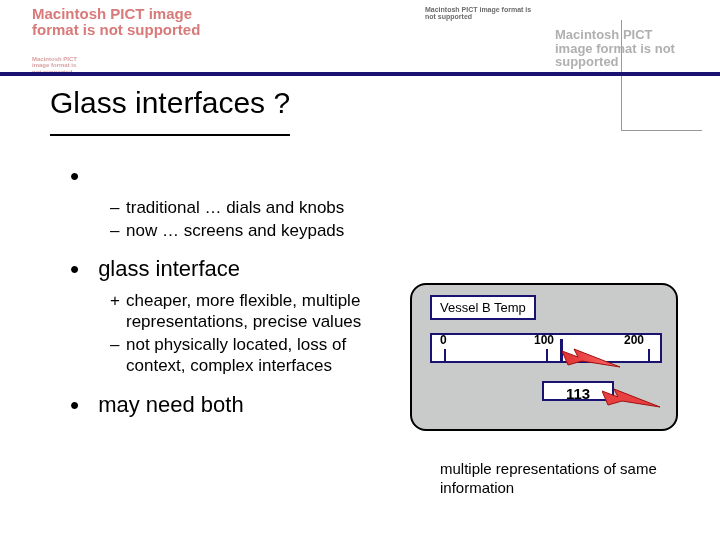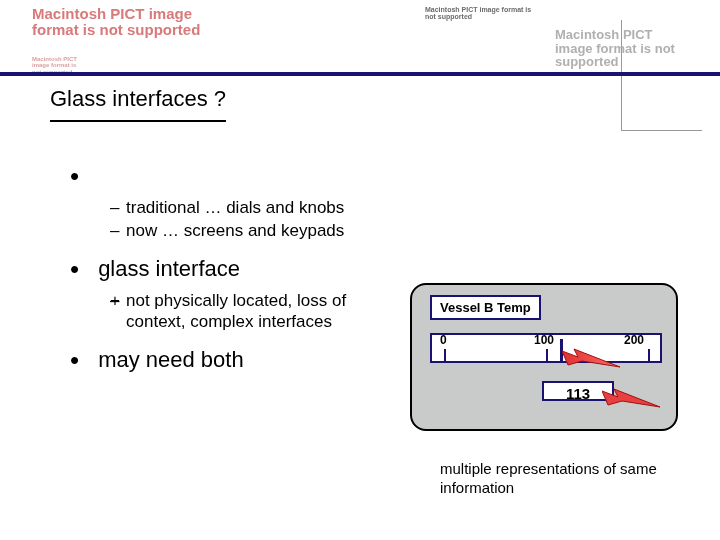--- a/index.html
+++ b/index.html
@@ -49,23 +49,23 @@
     position: absolute;
     top: 72px;
     left: 0;
     right: 0;
     border-top: 4px solid #1a1270;
   }
   .title {
     position: absolute;
     top: 86px;
     left: 50px;
-    font-size: 22px;
+    font-size: 30px;
     border-bottom: 2px solid #000;
-    padding-bottom: 8px;
+    padding-bottom: 14px;
   }
   .body {
     position: absolute;
     top: 160px;
     left: 70px;
     width: 330px;
     font-size: 22px;
     line-height: 1.25;
   }
   ul.top {
@@ -118,21 +118,21 @@
     position: relative;
   }
   .vessel-label {
     position: absolute;
     top: 10px;
     left: 18px;
     background: #fff;
     border: 2px solid #1a1270;
     padding: 3px 8px;
     font-family: Arial, sans-serif;
-    font-weight: bold;
+    font-weight: normal;
     font-size: 13px;
   }
   .gauge {
     position: absolute;
     top: 48px;
     left: 18px;
     width: 232px;
     height: 30px;
     background: #fff;
     border: 2px solid #1a1270;
@@ -207,21 +207,21 @@
     <ul class="top">
       <li>
         <ul class="sub">
           <li><span class="lead">–</span><span>traditional … dials and knobs</span></li>
           <li><span class="lead">–</span><span>now … screens and keypads</span></li>
         </ul>
       </li>
       <li>
         <span>glass interface</span>
         <ul class="sub">
-          <li><span class="lead">+</span></li>
+          <li><span class="lead">+</span><span>cheaper, more flexible, multiple representations, precise values</span></li>
           <li><span class="lead">–</span><span>not physically located, loss of context, complex interfaces</span></li>
         </ul>
       </li>
       <li>
         <span>may need both</span>
       </li>
     </ul>
   </div>
 
   <div class="fig">

